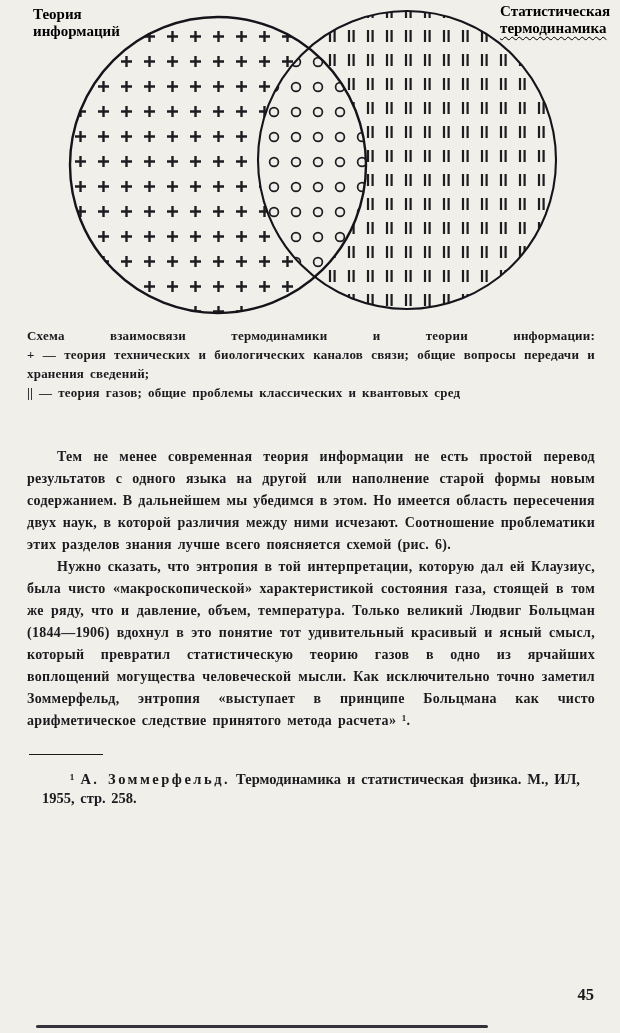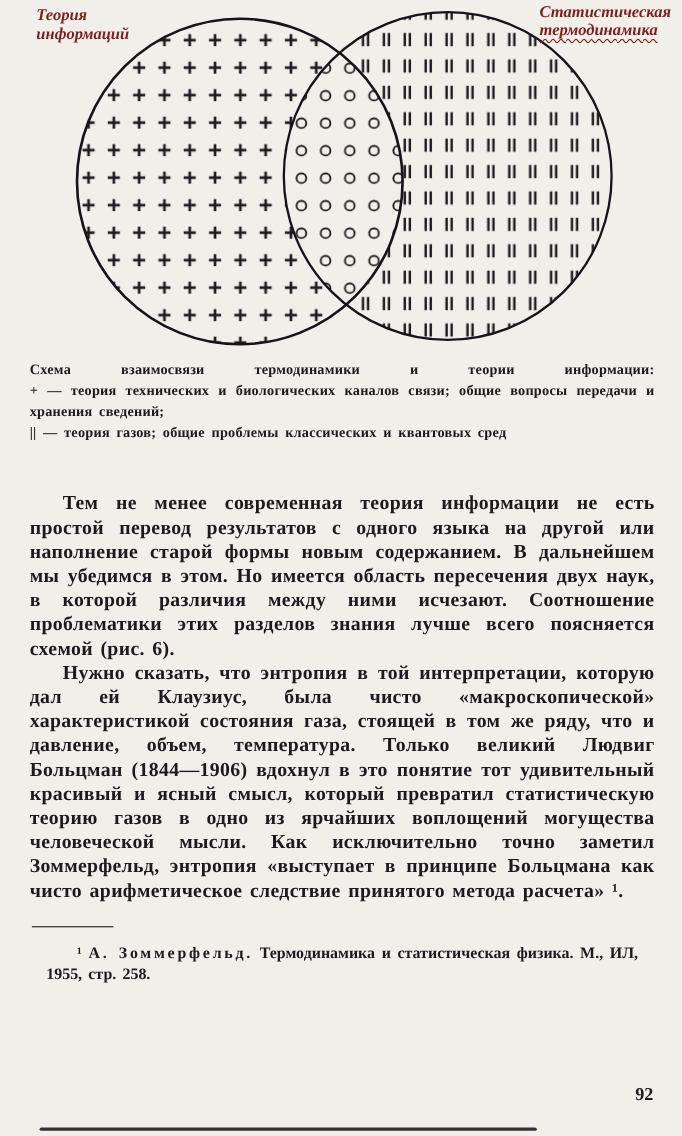--- a/index.html
+++ b/index.html
@@ -13,25 +13,24 @@
     overflow: hidden;
     font-family: "Liberation Serif", serif;
   }
 
   
   .figure-wrap { position: relative; height: 326px; }
   .figure-wrap svg { display: block; }
   .set-label {
     position: absolute;
     font-family: "Liberation Serif", serif;
-    font-style: italic;
     font-weight: 700;
     font-size: 15px;
     line-height: 17px;
-    color: #7f1d1d;
+    color: #000000;
   }
   .set-label span { display: block; }
   .label-left  { left: 33px; top: 6px; }
   .label-right { right: 10px; top: 3px; text-align: left; }
   .label-right .l2 { text-decoration: underline wavy 1px; text-underline-offset: 3px; }
 
   .fig-title {
     margin: 4px 0 10px 27px;
     font-weight: 700;
     font-size: 16.5px;
@@ -49,21 +48,21 @@
     letter-spacing: 0.2px;
   }
   .caption .intro { text-align-last: justify; }
   .caption .sym { font-weight: 700; }
 
   
   .body-text { margin: 44px 25px 0 27px; }
   .body-text p {
     margin: 0;
     font-weight: 700;
-    font-size: 18px;
+    font-size: 14px;
     line-height: 22px;
     text-align: justify;
     text-indent: 30px;
     letter-spacing: 0.3px;
     word-spacing: 2px;
   }
 
   
   .footnote { margin: 22px 25px 0 27px; }
   .fn-rule {
@@ -158,17 +157,17 @@
   <div class="body-text">
     <p>Тем не менее современная теория информации не есть простой перевод результатов с одного языка на другой или наполнение старой формы новым содержанием. В дальнейшем мы убедимся в этом. Но имеется область пересечения двух наук, в которой различия между ними исчезают. Соотношение проблематики этих разделов знания лучше всего поясняется схемой (рис. 6).</p>
     <p>Нужно сказать, что энтропия в той интерпретации, которую дал ей Клаузиус, была чисто «макроскопической» характеристикой состояния газа, стоящей в том же ряду, что и давление, объем, температура. Только великий Людвиг Больцман (1844—1906) вдохнул в это понятие тот удивительный красивый и ясный смысл, который превратил статистическую теорию газов в одно из ярчайших воплощений могущества человеческой мысли. Как исключительно точно заметил Зоммерфельд, энтропия «выступает в принципе Больцмана как чисто арифметическое следствие принятого метода расчета» ¹.</p>
   </div>
 
   <div class="footnote">
     <div class="fn-rule"></div>
     <p><span>¹</span> <span class="fn-author">А. Зоммерфельд.</span> <span>Термодинамика и статистическая физика. М., ИЛ, 1955, стр. 258.</span></p>
   </div>
 
-  <div class="page-number">92</div>
+  <div class="page-number">45</div>
 
   <div class="scan-line"></div>
 
 </div>
 
 </body></html>

